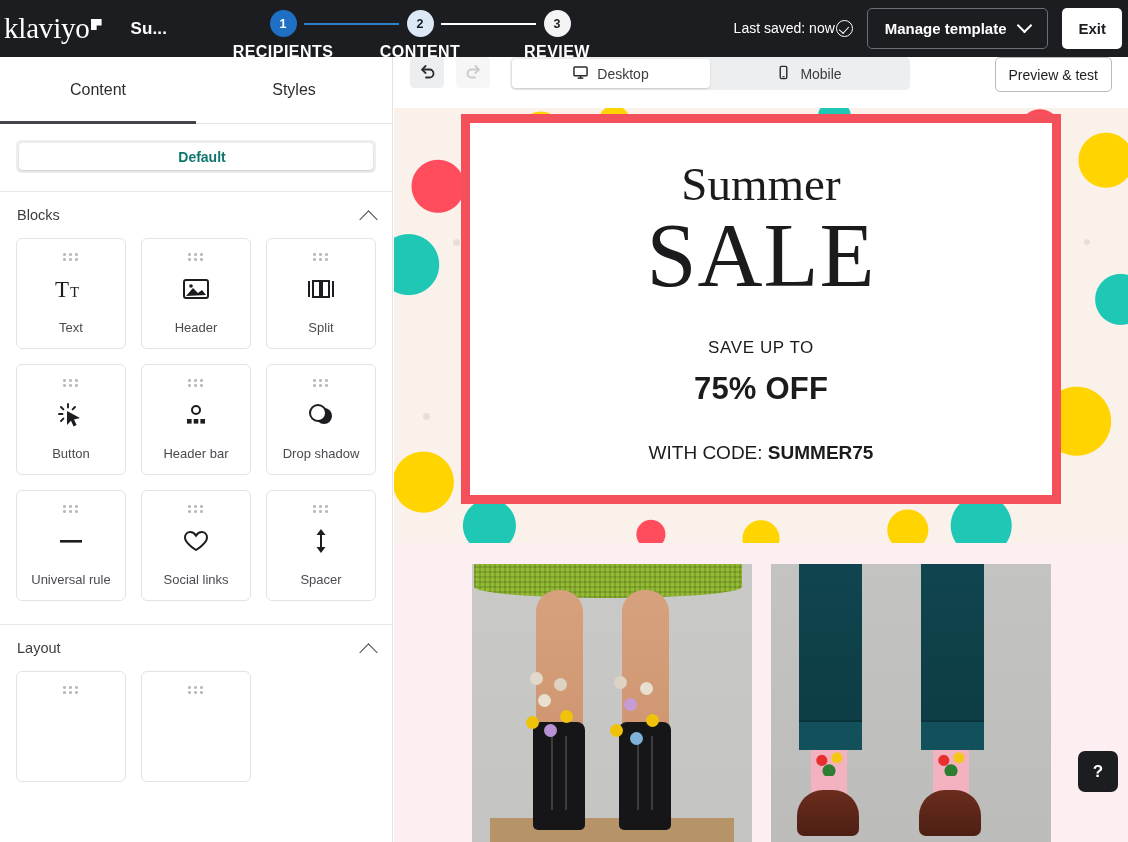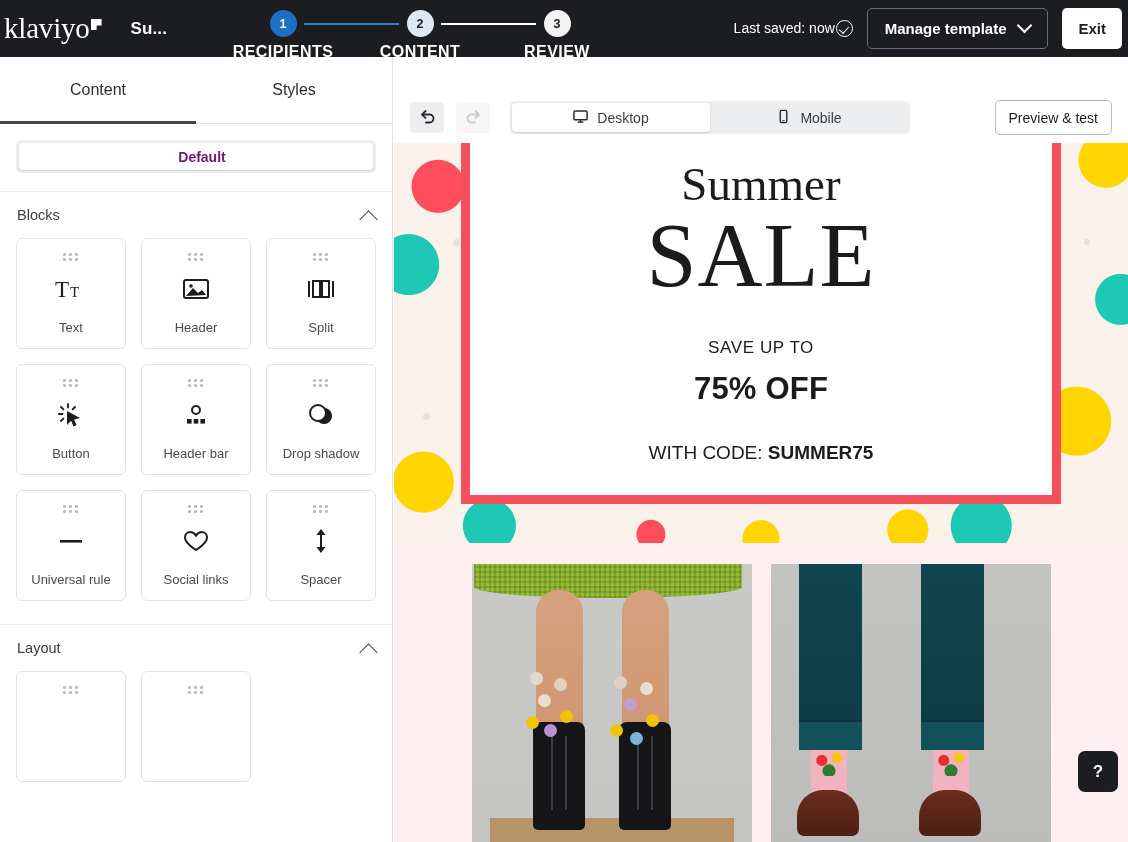--- a/index.html
+++ b/index.html
@@ -160,21 +160,21 @@
   }
   .seg {
     flex: 1; display: flex; align-items: center; justify-content: center;
     font-size: 14px;
     border-radius: 4px;
     cursor: pointer;
     color: #4a4b50;
   }
   .seg.active {
     background: #ffffff;
-    color: #701a75; font-weight: 700;
+    color: #0f766e; font-weight: 700;
     box-shadow: 0 1px 2px rgba(0,0,0,.14);
     padding-left: 12px;
   }
 
   .section-head {
     height: 47px;
     border-top: 1px solid #e9e9eb;
     display: flex; align-items: center; justify-content: space-between;
     padding: 0 17px;
     cursor: pointer;
@@ -231,25 +231,25 @@
 
   
   .editor {
     position: absolute; left: 394px; top: 57px;
     width: 734px; height: 785px;
     overflow: hidden;
     background: #ffffff;
   }
   .ed-toolbar {
     height: 51px;
-    display: flex; align-items: center;
+    display: flex; 
     padding: 0 16px;
     gap: 12px;
     background: #ffffff;
-    position: relative; z-index: 5; margin-top: 35px;
+    position: relative; z-index: 5;
   }
   .icon-btn {
     width: 34px; height: 31px;
     border-radius: 4px;
     display: flex; align-items: center; justify-content: center;
     cursor: pointer;
     background: #edeef0;
   }
   .icon-btn.disabled { background: #f6f6f7; cursor: default; }
 

